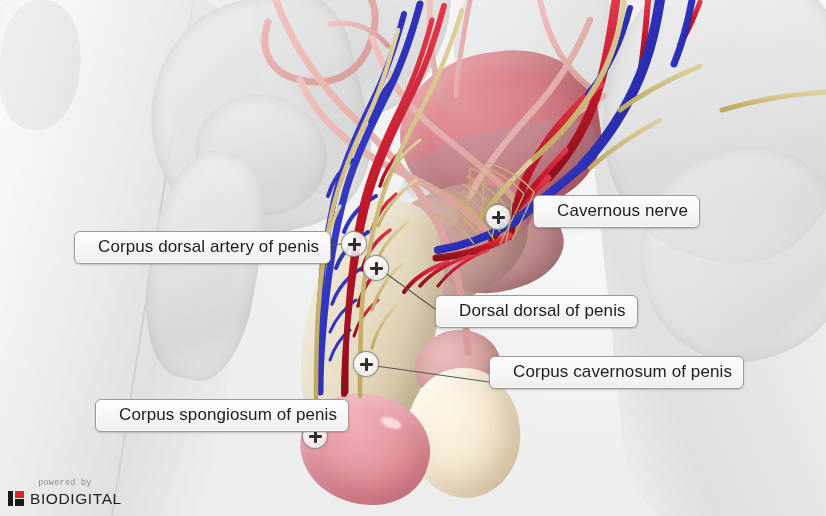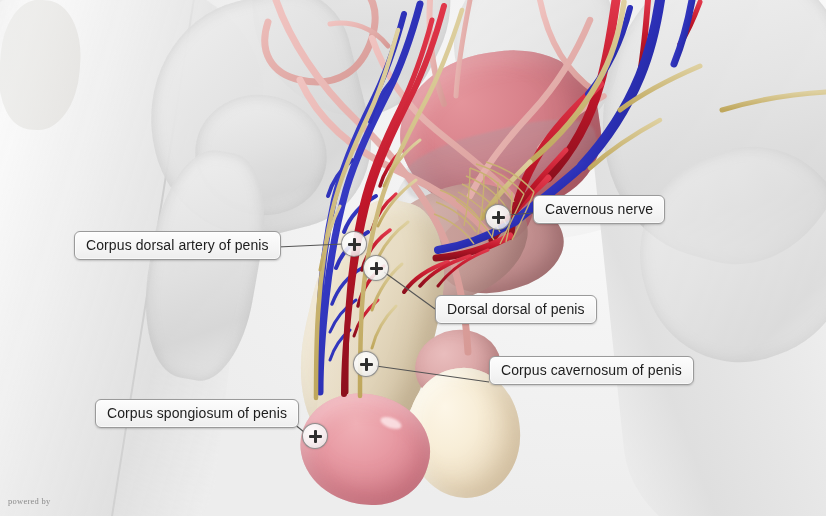--- a/index.html
+++ b/index.html
@@ -251,22 +251,22 @@
     transform: rotate(4deg);
     background: linear-gradient(100deg, rgba(236,236,234,.75), rgba(222,220,216,.6));
   }
 
   
   .callout {
     position: absolute;
     background: linear-gradient(180deg, #fdfdfd 0%, #f6f6f6 52%, #eeeeee 100%);
     border: 1px solid #9a9a9a;
     border-radius: 6px;
-    padding: 5px 11px 6px 11px;
-    font-size: 14px;
+    padding: 5px 11px 6px 23px;
+    font-size: 17px;
     line-height: 1.15;
     color: #1d1d1d;
     white-space: nowrap;
     box-shadow: 0 1px 2px rgba(0,0,0,.18), 0 0 0 1px rgba(255,255,255,.6) inset;
     letter-spacing: .1px;
   }
 
   
   .marker {
     position: absolute;
@@ -294,21 +294,21 @@
   .watermark {
     position: absolute;
     left: 8px; bottom: 8px;
     z-index: 40;
   }
   .wm-pb {
     font-size: 8.5px;
     color: #8c8c8c;
     letter-spacing: .25px;
     margin-bottom: 2px;
-    font-family: Liberation Serif, serif;
+    font-family: Liberation Mono, monospace;
     text-align: center;
   }
   .wm-row { display: flex; align-items: center; gap: 6px; }
   .wm-mark {
     width: 16px; height: 16px;
     display: grid;
     grid-template-columns: 5px 9px;
     grid-template-rows: 7px 7px;
     gap: 1px 2px;
   }
@@ -493,15 +493,23 @@
   <div id="callouts">
       <div class="callout" style="left: 74px; top: 231px;">Corpus dorsal artery of penis</div>
       <div class="callout" style="left: 533px; top: 195px;">Cavernous nerve</div>
       <div class="callout" style="left: 435px; top: 295px;">Dorsal dorsal of penis</div>
       <div class="callout" style="left: 489px; top: 356px;">Corpus cavernosum of penis</div>
       <div class="callout" style="left: 95px; top: 399px;">Corpus spongiosum of penis</div>
     </div>
 
   <div class="watermark">
     <div class="wm-pb">powered by</div>
+    <div class="wm-row">
+      <span class="wm-mark">
+        <i class="wm-b1"></i>
+          <i class="wm-b2"></i>
+          <i class="wm-b3"></i>
+      </span>
+      <span class="wm-name">BIODIGITAL</span>
+    </div>
   </div>
 
 </div>
 
 </body></html>

